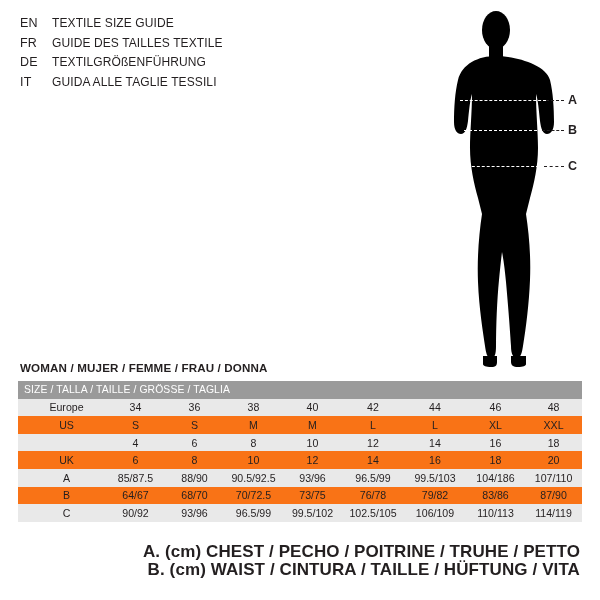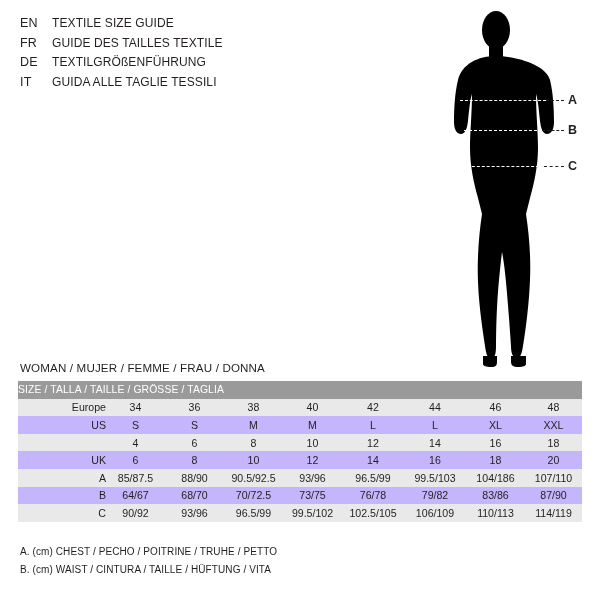--- a/index.html
+++ b/index.html
@@ -72,21 +72,21 @@
     font-weight: bold;
     color: #231f20;
   }
 
   
   .woman-heading {
     position: absolute;
     left: 20px;
     top: 361px;
     font-size: 11.6px;
-    font-weight: normal;
+    font-weight: bold;
     letter-spacing: 0.15px;
     color: #231f20;
   }
 
   
   .table-wrap {
     position: absolute;
     left: 18px;
     top: 381px;
     width: 564px;
@@ -99,50 +99,52 @@
     color: #231f20;
   }
   table.sizes th, table.sizes td {
     padding: 0;
     height: 17.6px;
     text-align: center;
     vertical-align: middle;
     font-weight: normal;
   }
   table.sizes .rowhead {
-    text-align: right;
+    text-align: center;
     padding-left: 9px;
     font-weight: normal;
   }
   tr.header-row {
     background: #9a9a9a;
     color: #ffffff;
   }
   tr.header-row th {
     text-align: left;
+    padding-left: 6px;
     font-size: 10.4px;
     letter-spacing: 0.1px;
     font-weight: normal;
   }
   tr.light { background: #e9e9e9; }
-  tr.white { background: #c4b5fd; }
+  tr.white { background: #f97316; }
 
   
   .legend {
     position: absolute;
     left: 20px;
     top: 543px;
     width: 560px;
   }
   .legend-line {
-    font-size: 10px;
-    font-weight: normal;
+    font-size: 17px;
+    font-weight: bold;
     letter-spacing: 0.1px;
     line-height: 17.5px;
     color: #231f20;
+    text-align: right;
   }
 </style>
 </head>
 <body>
 
 <div class="page">
 
   <div class="lang-block">
     <div class="lang-row">
       <span class="lang-code">EN</span>

